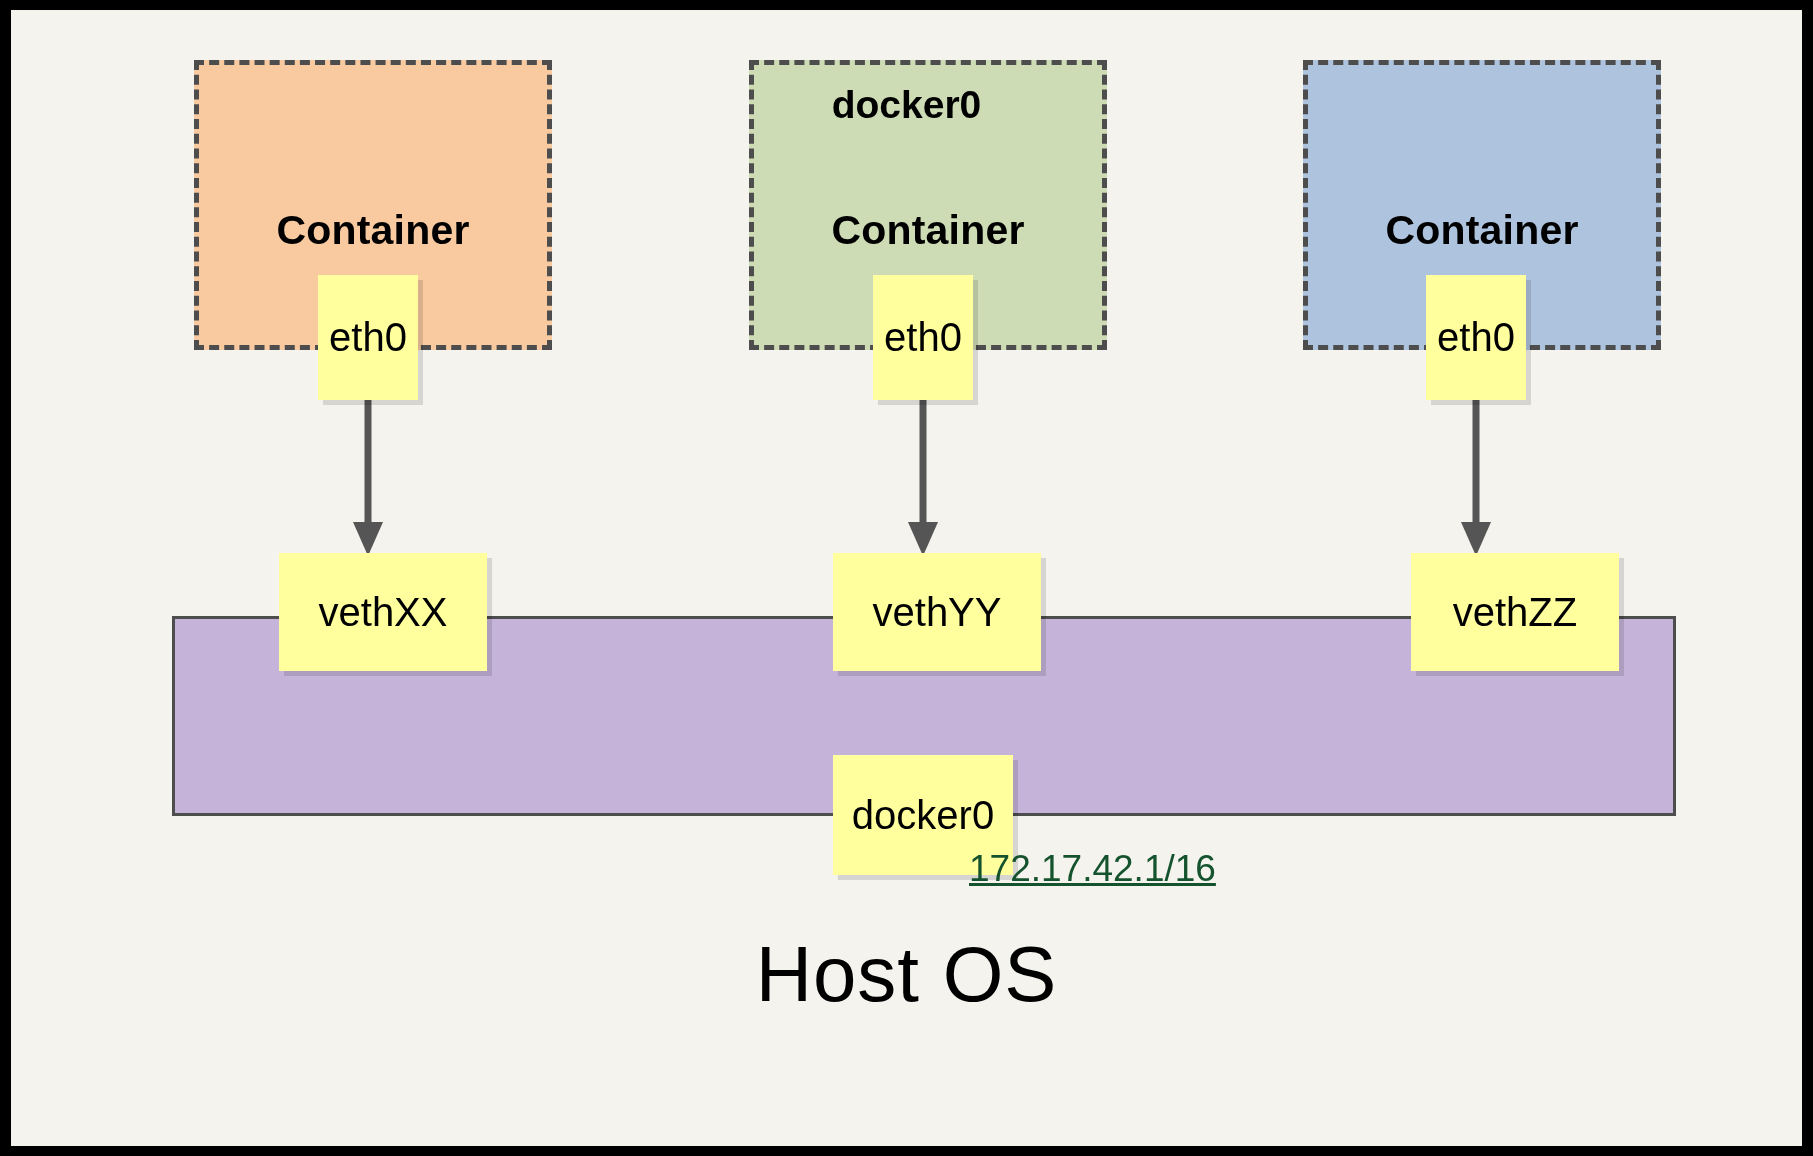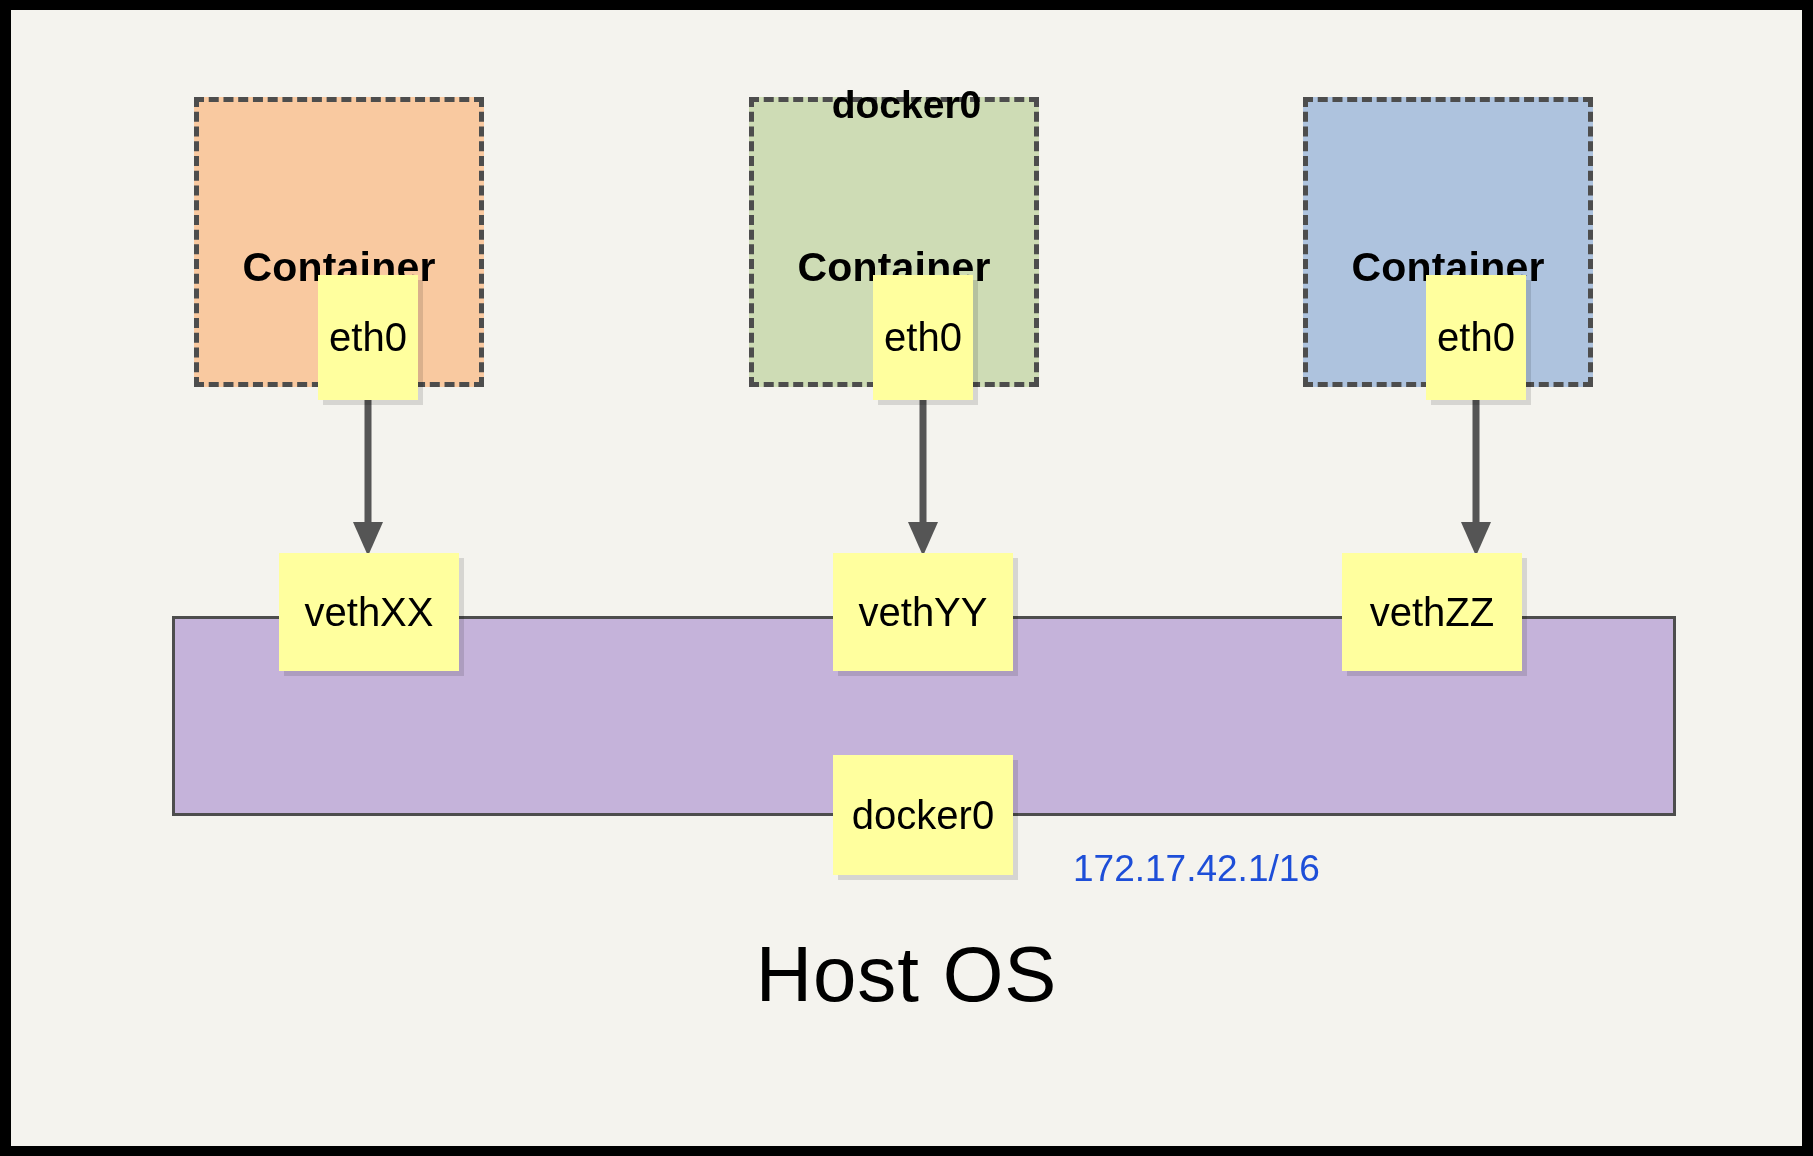--- a/index.html
+++ b/index.html
@@ -32,23 +32,22 @@
     background: #f4f3ee;
     overflow: hidden;
   }
 
   
   .container-box {
     position: absolute;
     box-sizing: border-box;
     border: 5px dashed #4d4d4d;
     top: 50px;
-    width: 290px;
+    width: 358px;
     height: 290px;
-    margin-top: 37px;
   }
   .container-box.c1 { left: 183px;  background: #f9c9a0; }
   .container-box.c2 { left: 738px;  background: #cedcb5; }
   .container-box.c3 { left: 1292px; background: #aec3de; }
 
   .container-title {
     position: absolute;
     left: 0;
     right: 0;
     top: 142px;
@@ -78,27 +77,27 @@
     width: 100px;
     height: 125px;
     top: 265px;
   }
   .eth0-box.e1 { left: 307px; }
   .eth0-box.e2 { left: 862px; }
   .eth0-box.e3 { left: 1415px; }
 
   
   .veth-box {
-    width: 180px;
+    width: 208px;
     height: 118px;
     top: 543px;
   }
   .veth-box.v1 { left: 268px; }
   .veth-box.v2 { left: 822px; text-align: center; }
-  .veth-box.v3 { left: 1331px; }
+  .veth-box.v3 { left: 1400px; }
 
   
   .docker0-iface-box {
     width: 180px;
     height: 120px;
     top: 745px;
     left: 822px;
   }
 
   
@@ -133,26 +132,27 @@
     height: 206px;
     z-index: 4;
   }
   .arrow.a1 { left: 340px; }
   .arrow.a2 { left: 895px; }
   .arrow.a3 { left: 1448px; }
 
   
   .ip-label {
     position: absolute;
-    left: 1062px;
+    left: 958px;
     top: 838px;
     font-size: 37px;
-    color: #1d4ed8;
+    color: #14532d;
     white-space: nowrap;
     z-index: 7;
+    text-decoration: underline;
   }
 
   
   .host-os {
     position: absolute;
     left: 0;
     right: 0;
     top: 919px;
     text-align: center;
     font-size: 78px;

